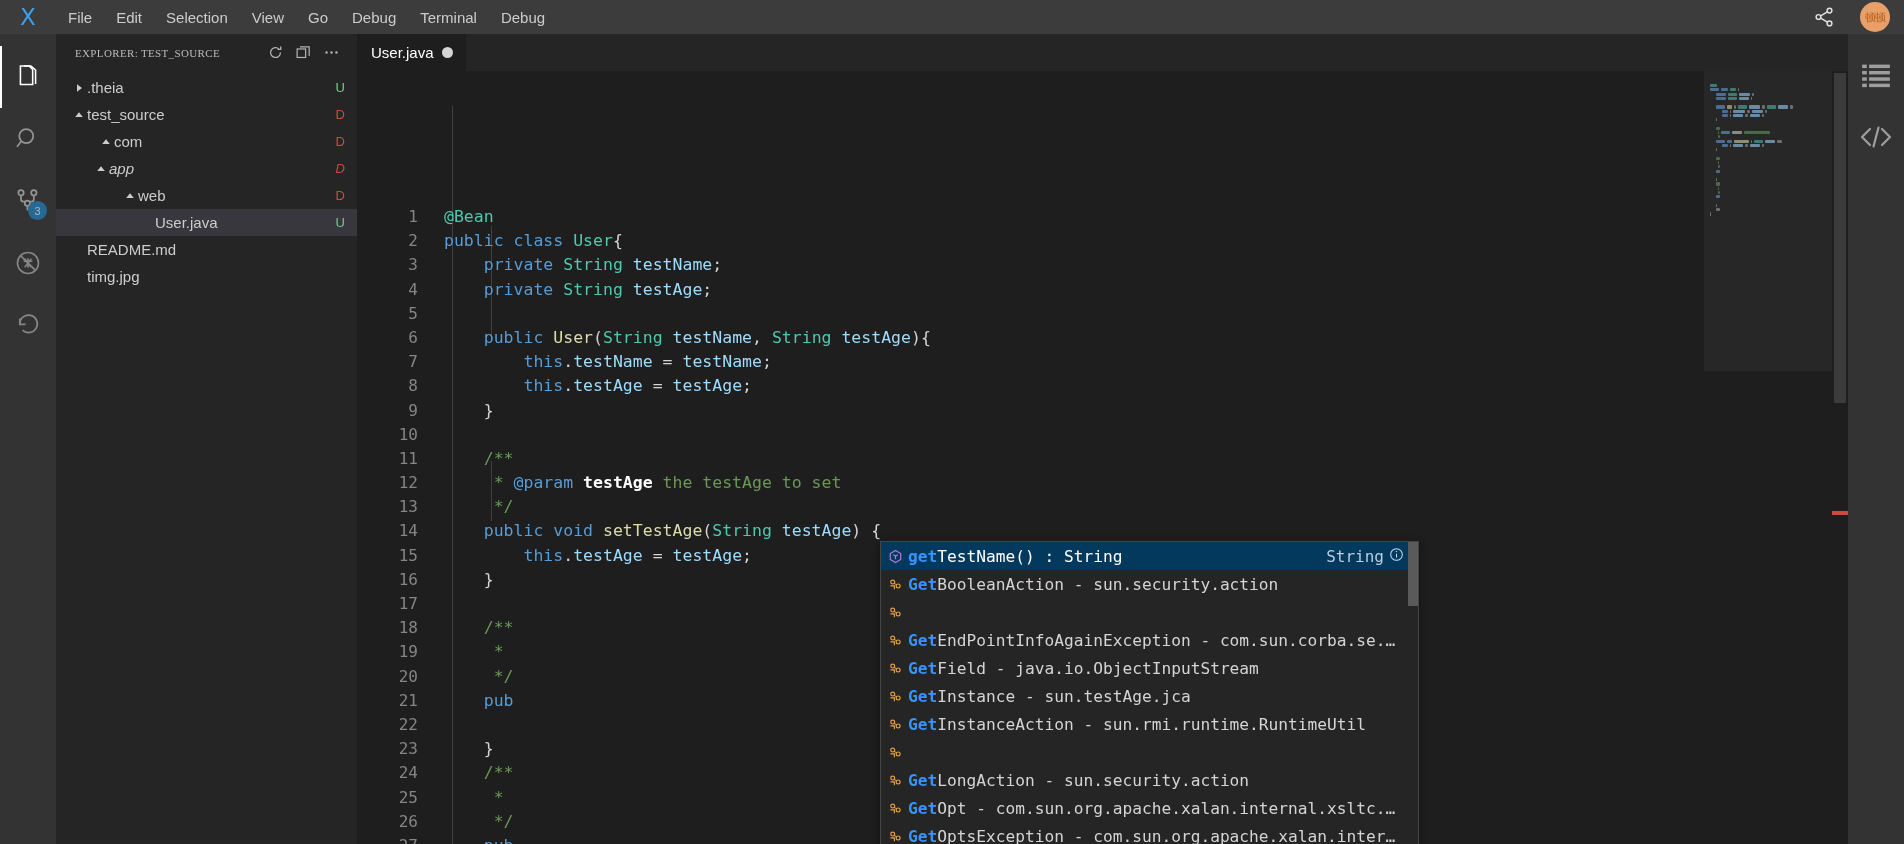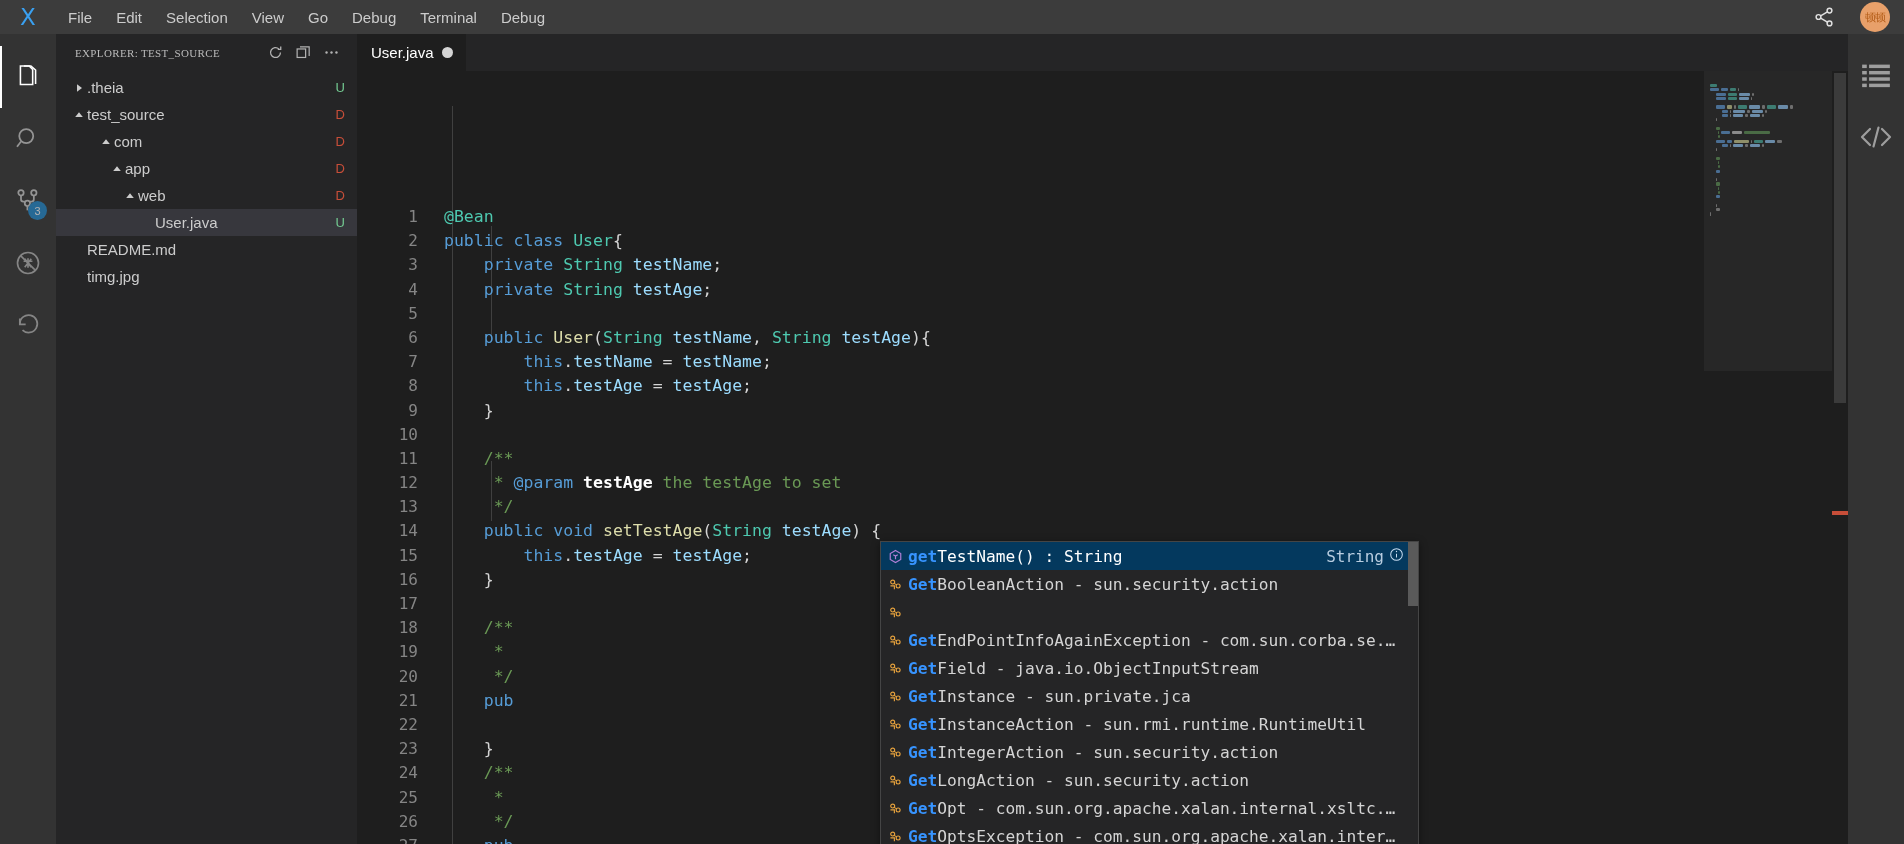--- a/index.html
+++ b/index.html
@@ -294,21 +294,21 @@
           </div>
           <div class="tree-row" style="padding-left: 41px;">
             <span class="twisty">
               <svg width="10" height="10" viewBox="0 0 10 10" fill="#cccccc">
                 <polygon points="1.2,7 5,2.2 8.8,7"></polygon>
               </svg>
             </span>
             <span class="tree-label">com</span>
             <span class="git-status gs-D">D</span>
           </div>
-          <div class="tree-row" style="padding-left: 52px;">
+          <div class="tree-row" style="padding-left: 36px; font-style: italic;">
             <span class="twisty">
               <svg width="10" height="10" viewBox="0 0 10 10" fill="#cccccc">
                 <polygon points="1.2,7 5,2.2 8.8,7"></polygon>
               </svg>
             </span>
             <span class="tree-label">app</span>
             <span class="git-status gs-D">D</span>
           </div>
           <div class="tree-row" style="padding-left: 65px;">
             <span class="twisty">
@@ -417,21 +417,21 @@
                 </div>
                 <div class="sg-row">
                   <span class="sg-icon">
                     <svg width="15" height="15" viewBox="0 0 16 16" fill="none" stroke="#e8a33d" stroke-width="1.2">
                       <circle cx="5" cy="5.4" r="2.1"></circle>
                       <circle cx="10.8" cy="9.6" r="2.1"></circle>
                       <path d="M6.6 6.8 9.3 8.4"></path>
                       <path d="M2.6 9.4h4.2v3.6"></path>
                     </svg>
                   </span>
-                  <span class="sg-label"><span class="sg-hl">Get</span><span>Instance - sun.private.jca</span></span>
+                  <span class="sg-label"><span class="sg-hl">Get</span><span>Instance - sun.testAge.jca</span></span>
                 </div>
                 <div class="sg-row">
                   <span class="sg-icon">
                     <svg width="15" height="15" viewBox="0 0 16 16" fill="none" stroke="#e8a33d" stroke-width="1.2">
                       <circle cx="5" cy="5.4" r="2.1"></circle>
                       <circle cx="10.8" cy="9.6" r="2.1"></circle>
                       <path d="M6.6 6.8 9.3 8.4"></path>
                       <path d="M2.6 9.4h4.2v3.6"></path>
                     </svg>
                   </span>
@@ -439,21 +439,20 @@
                 </div>
                 <div class="sg-row">
                   <span class="sg-icon">
                     <svg width="15" height="15" viewBox="0 0 16 16" fill="none" stroke="#e8a33d" stroke-width="1.2">
                       <circle cx="5" cy="5.4" r="2.1"></circle>
                       <circle cx="10.8" cy="9.6" r="2.1"></circle>
                       <path d="M6.6 6.8 9.3 8.4"></path>
                       <path d="M2.6 9.4h4.2v3.6"></path>
                     </svg>
                   </span>
-                  <span class="sg-label"><span class="sg-hl">Get</span><span>IntegerAction - sun.security.action</span></span>
                 </div>
                 <div class="sg-row">
                   <span class="sg-icon">
                     <svg width="15" height="15" viewBox="0 0 16 16" fill="none" stroke="#e8a33d" stroke-width="1.2">
                       <circle cx="5" cy="5.4" r="2.1"></circle>
                       <circle cx="10.8" cy="9.6" r="2.1"></circle>
                       <path d="M6.6 6.8 9.3 8.4"></path>
                       <path d="M2.6 9.4h4.2v3.6"></path>
                     </svg>
                   </span>

